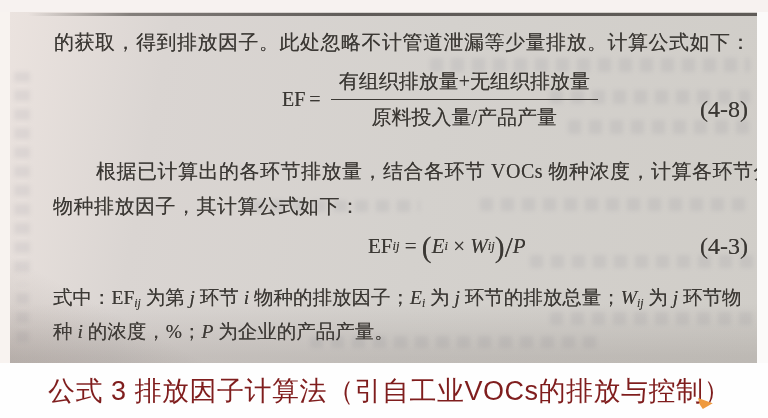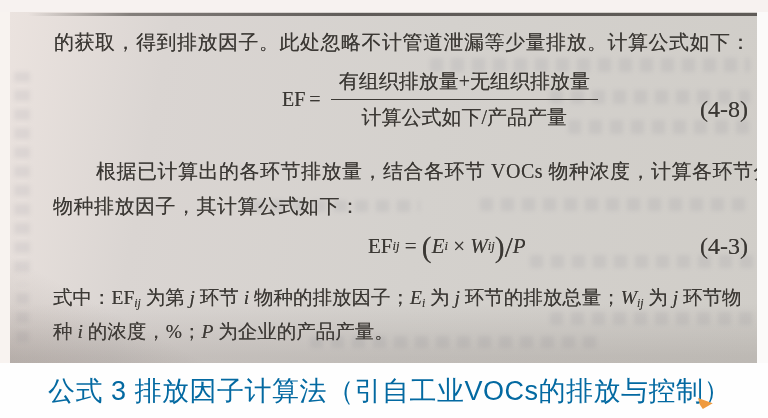--- a/index.html
+++ b/index.html
@@ -56,21 +56,21 @@
                  color:#3b3834; text-shadow:0 0 .6px rgba(59,56,52,.75); }
   .frac { display:inline-flex; flex-direction:column; text-align:center; margin-left:6px; }
   .frac .num { padding:0 8px 4px; border-bottom:1.6px solid #3b3834; }
   .frac .den { padding-top:4px; }
   .eqnum { position:absolute; font-size:24px; color:#3b3834; text-shadow:0 0 .6px rgba(59,56,52,.75); }
 
   
   #caption {
     position:absolute; left:48px; top:376px;
     font-family:"Liberation Sans","DejaVu Sans",sans-serif;
-    font-size:27px; line-height:1.15; color:#0369a1; letter-spacing:.5px;
+    font-size:27px; line-height:1.15; color:#7f1d1d; letter-spacing:.5px;
     white-space:pre;
   }
   #orange-marker {
     position:absolute; left:698px; top:398px; width:16px; height:11px;
     background:#ef9a3e;
     clip-path: polygon(0 0, 92% 48%, 30% 100%, 12% 62%);
   }
 </style>
 </head>
 <body>
@@ -95,21 +95,21 @@
     <div class="ghost vert" style="left:4px; top:60px; width:16px; height:200px;"></div>
     <div class="ghost vert" style="left:6px; top:272px; width:13px; height:58px;"></div>
 
     <div class="scanline" style="left:44px; top:17px;">的获取，得到排放因子。此处忽略不计管道泄漏等少量排放。计算公式如下：</div>
 
     <div class="formula-row" style="left:272px; top:56px; font-size:20px;">
       <span>EF</span>
       <span style="margin:0 4px;">=</span>
       <span class="frac">
         <span class="num">有组织排放量+无组织排放量</span>
-        <span class="den">计算公式如下/产品产量</span>
+        <span class="den">原料投入量/产品产量</span>
       </span>
     </div>
     <div class="eqnum" style="left:690px; top:84px;">(4-8)</div>
 
     <div class="scanline" style="left:86px; top:146px;">根据已计算出的各环节排放量，结合各环节 VOCs 物种浓度，计算各环节分</div>
     <div class="scanline" style="left:43px; top:181px;">物种排放因子，其计算公式如下：</div>
 
     <div class="formula-row" style="left:358px; top:222px; font-size:21px;"><span class="seg-rm">EF</span><span class="seg-sub">ij</span><span class="seg-rm"> = </span><span class="seg-big">(</span><span class="seg-var">E</span><span class="seg-sub">i</span><span class="seg-rm"> × </span><span class="seg-var">W</span><span class="seg-sub">ij</span><span class="seg-big">)</span><span class="seg-big">/</span><span class="seg-var">P</span></div>
     <div class="eqnum" style="left:690px; top:221px;">(4-3)</div>
 

